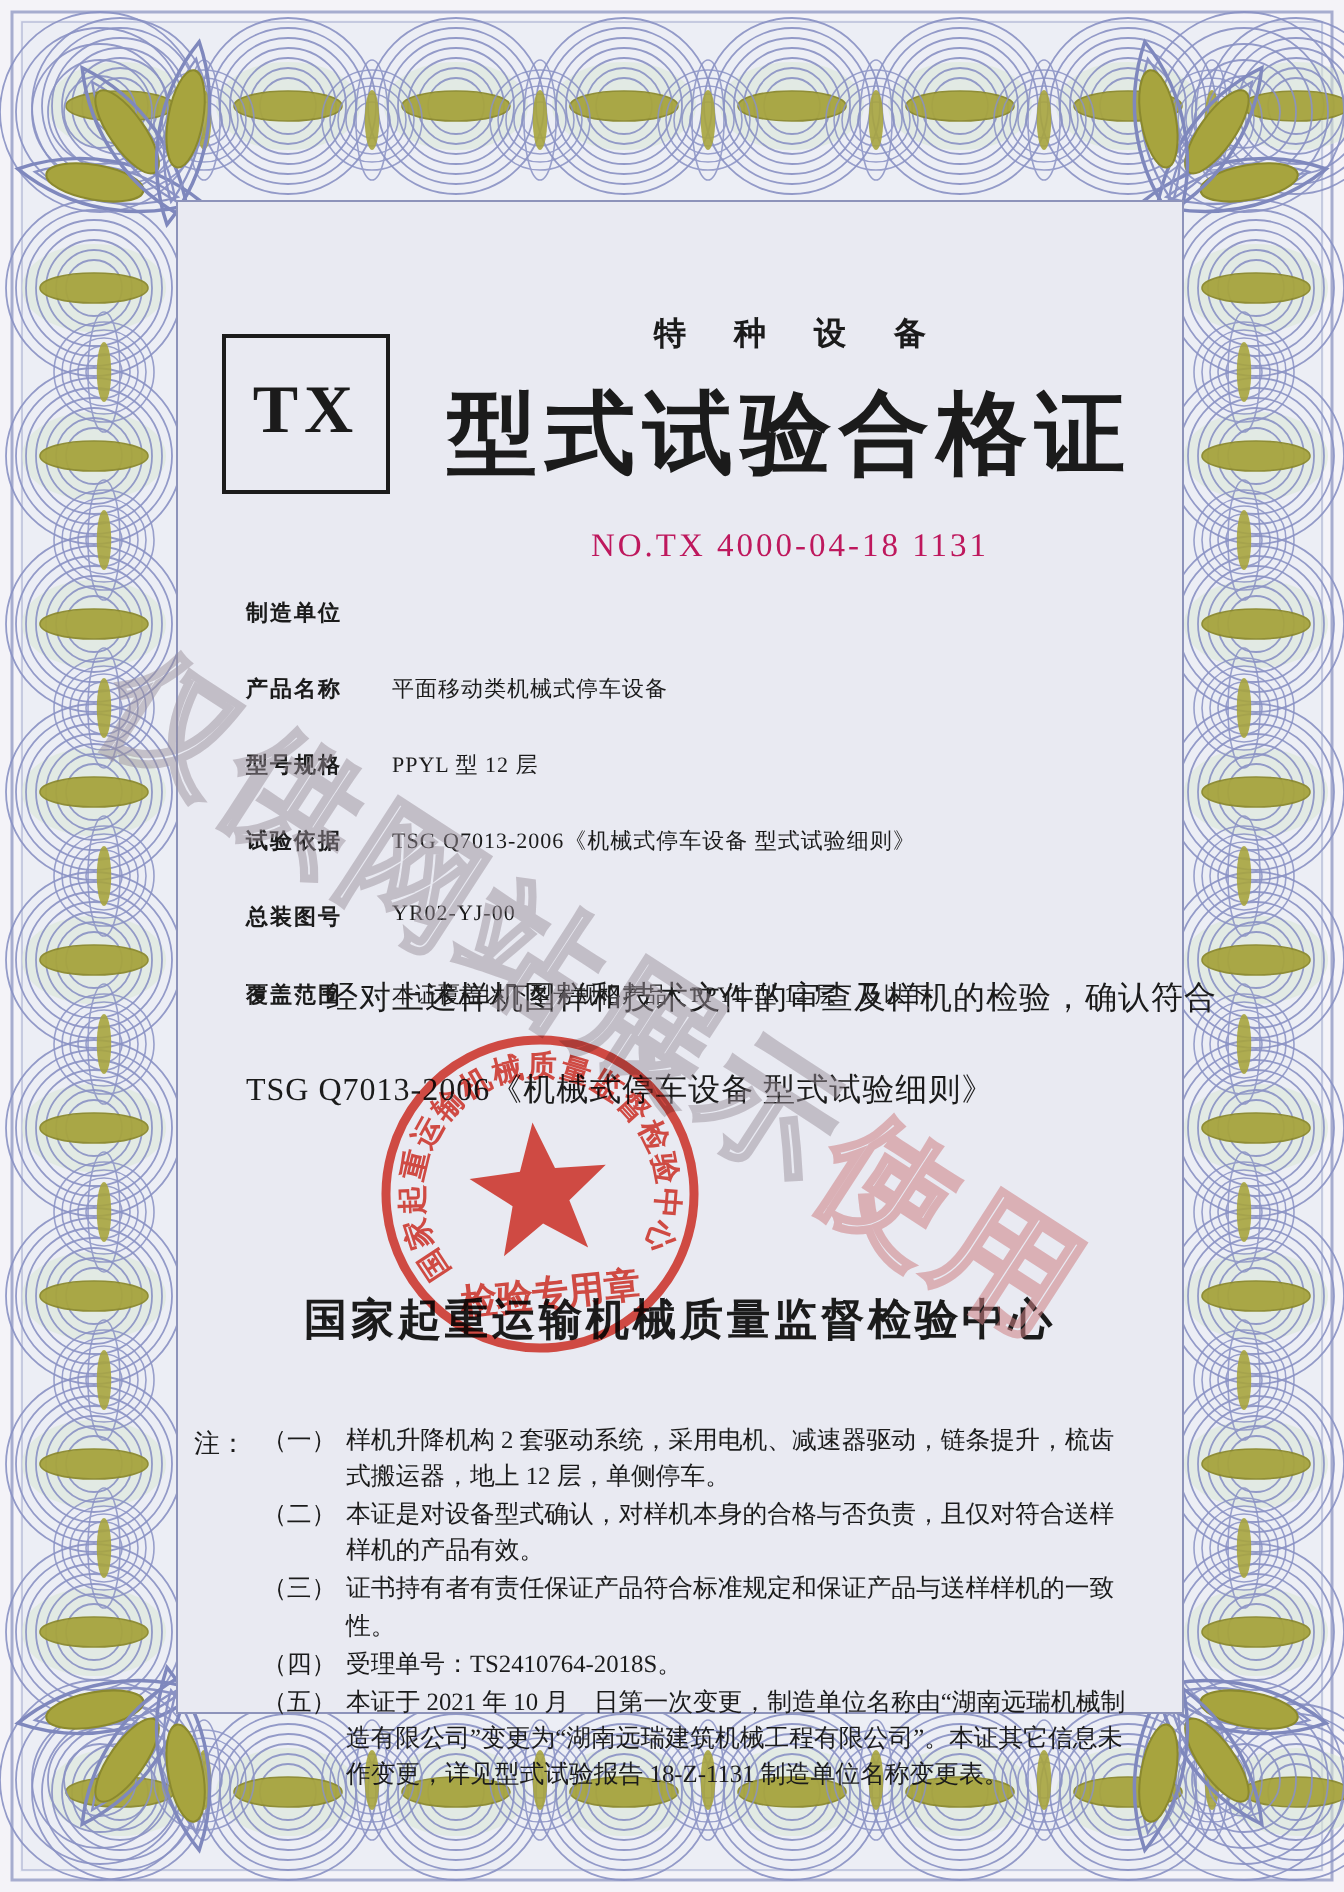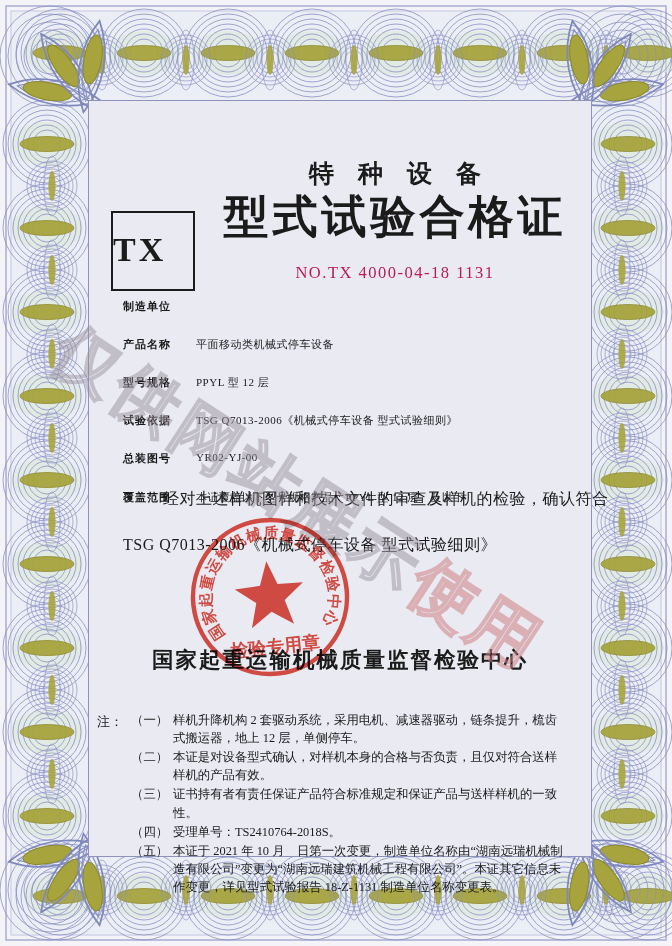--- a/index.html
+++ b/index.html
@@ -3,23 +3,23 @@
 <meta charset="utf-8">
 <style>
   html,body{margin:0;padding:0;}
   body{background:#d8d8de;font-family:"Liberation Serif","DejaVu Serif",serif;color:#1b1b1b;}
   .page{position:relative;width:672px;height:946px;background:#f4f3f8;overflow:hidden;margin:0 auto;}
   .border-art{position:absolute;left:0;top:0;z-index:1;}
   
   .panel{position:absolute;left:88px;top:100px;width:504px;height:757px;background:#e9eaf2;
          border:1px solid #8d93ba;z-index:3;box-sizing:border-box;}
   .tx-box{position:absolute;left:22px;top:66px;width:80px;height:76px;border:2px solid #1c1c1c;
-          text-align:left;line-height:74px;font-size:34px;font-weight:bold;letter-spacing:3px;margin-top:44px;}
+          text-align:center;line-height:74px;font-size:34px;font-weight:bold;letter-spacing:3px;}
   .title-wrap{position:absolute;left:112px;top:0;width:388px;text-align:center;}
-  .t-small{position:absolute;left:0;top:56px;width:100%;font-size:25px;font-weight:600;
+  .t-small{position:absolute;left:0;top:56px;width:100%;font-size:16px;font-weight:600;
            letter-spacing:24px;text-indent:24px;}
   .t-large{position:absolute;left:0;top:86px;width:100%;font-size:45px;font-weight:bold;letter-spacing:4px;}
   .cert-no{position:absolute;left:0;top:162px;width:100%;font-size:16.5px;letter-spacing:1.5px;color:#be185d;}
   .field{position:absolute;left:0;width:100%;height:22px;font-size:11px;}
   .flabel{position:absolute;left:34px;font-weight:bold;letter-spacing:1px;}
   .fvalue{position:absolute;left:107px;letter-spacing:0.5px;white-space:nowrap;}
   .para{position:absolute;font-size:16px;letter-spacing:0.5px;white-space:nowrap;}
   .date-row{position:absolute;left:0;top:487px;width:100%;height:22px;font-size:16px;}
   .authority{position:absolute;left:0;top:544px;width:100%;text-align:center;font-size:21.5px;
              font-weight:bold;letter-spacing:2px;}

